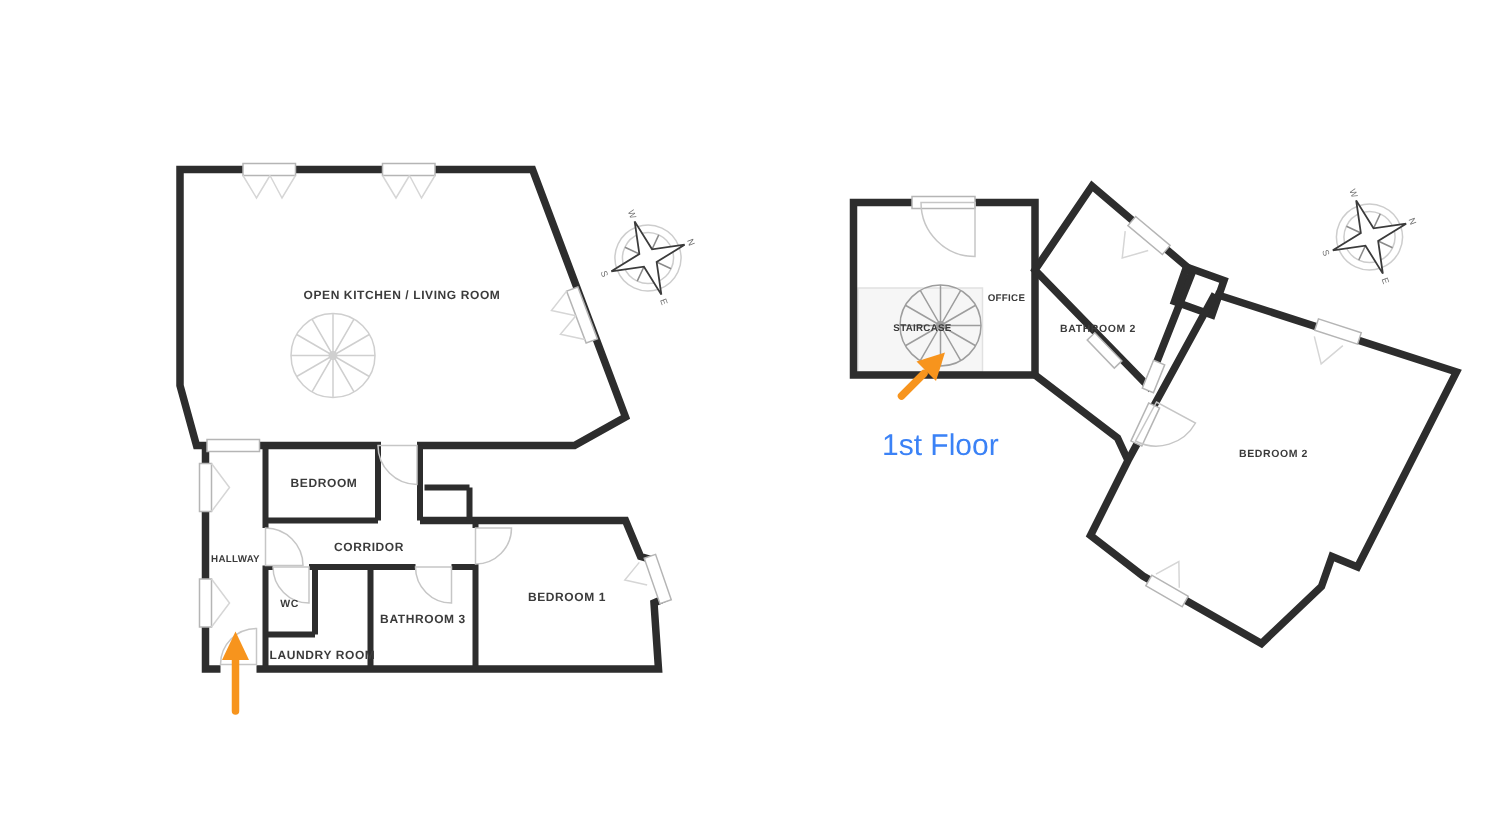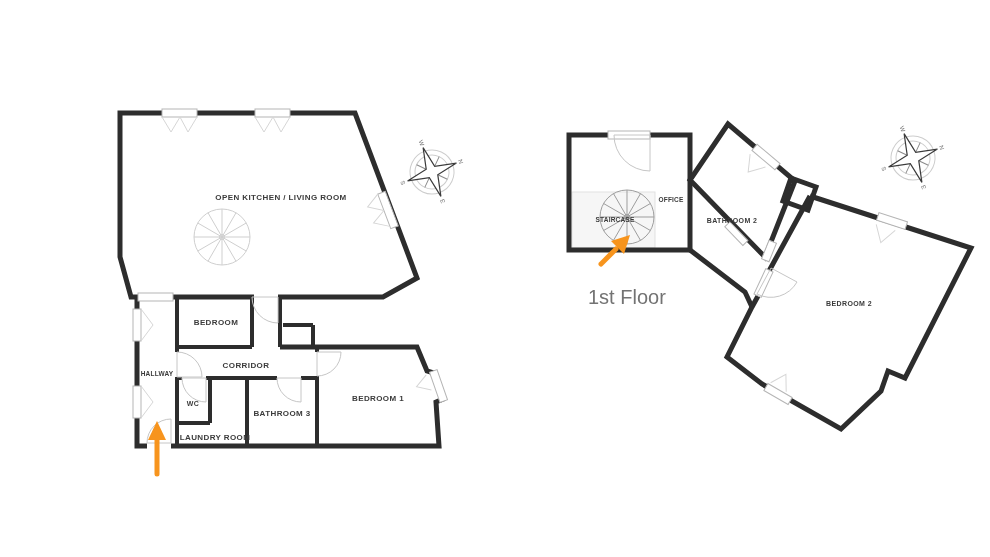--- a/index.html
+++ b/index.html
@@ -27,21 +27,21 @@
   
   .arrowshaft{stroke:#f7941d;stroke-width:5;stroke-linecap:round;fill:none;}
   .arrowhead{fill:#f7941d;stroke:none;}
   
   .lbl{
     position:absolute;transform:translate(-50%,-50%);
     font-weight:bold;font-size:8px;letter-spacing:.4px;color:#3b3b3b;white-space:nowrap;
   }
   .lbl.s7{font-size:7px;}
   .lbl.s65{font-size:6.5px;letter-spacing:.2px;}
-  .title{position:absolute;font-size:20px;color:#737373;white-space:nowrap;}
+  .title{position:absolute;font-size:20px;color:#3b82f6;white-space:nowrap;}
 </style>
 </head>
 <body>
 
 <div class="canvas">
 
   <svg class="plan-svg" width="990" height="557" viewBox="0 0 990 557">
 
     <g>
 
@@ -186,21 +186,21 @@
 
       <g>
         <path class="arrowshaft" d="M 601,264 L 616,249"></path>
         <polygon class="arrowhead" points="630,235 611,241 624,254"></polygon>
       </g>
     </g>
   </svg>
 
   <div class="title" style="left:588px;top:286px">1st Floor</div>
 
-  <span class="lbl" style="left:281px;top:197px">OPEN KITCHEN / LIVING ROOM</span>
+  <span class="lbl" style="left:268px;top:197px">OPEN KITCHEN / LIVING ROOM</span>
   <span class="lbl" style="left:216px;top:322px">BEDROOM</span>
   <span class="lbl s65" style="left:157px;top:373px">HALLWAY</span>
   <span class="lbl" style="left:246px;top:365px">CORRIDOR</span>
   <span class="lbl s7" style="left:193px;top:403px">WC</span>
   <span class="lbl" style="left:282px;top:413px">BATHROOM 3</span>
   <span class="lbl" style="left:215px;top:437px">LAUNDRY ROOM</span>
   <span class="lbl" style="left:378px;top:398px">BEDROOM 1</span>
 
   <span class="lbl s65" style="left:615px;top:219px">STAIRCASE</span>
   <span class="lbl s65" style="left:671px;top:199px">OFFICE</span>

